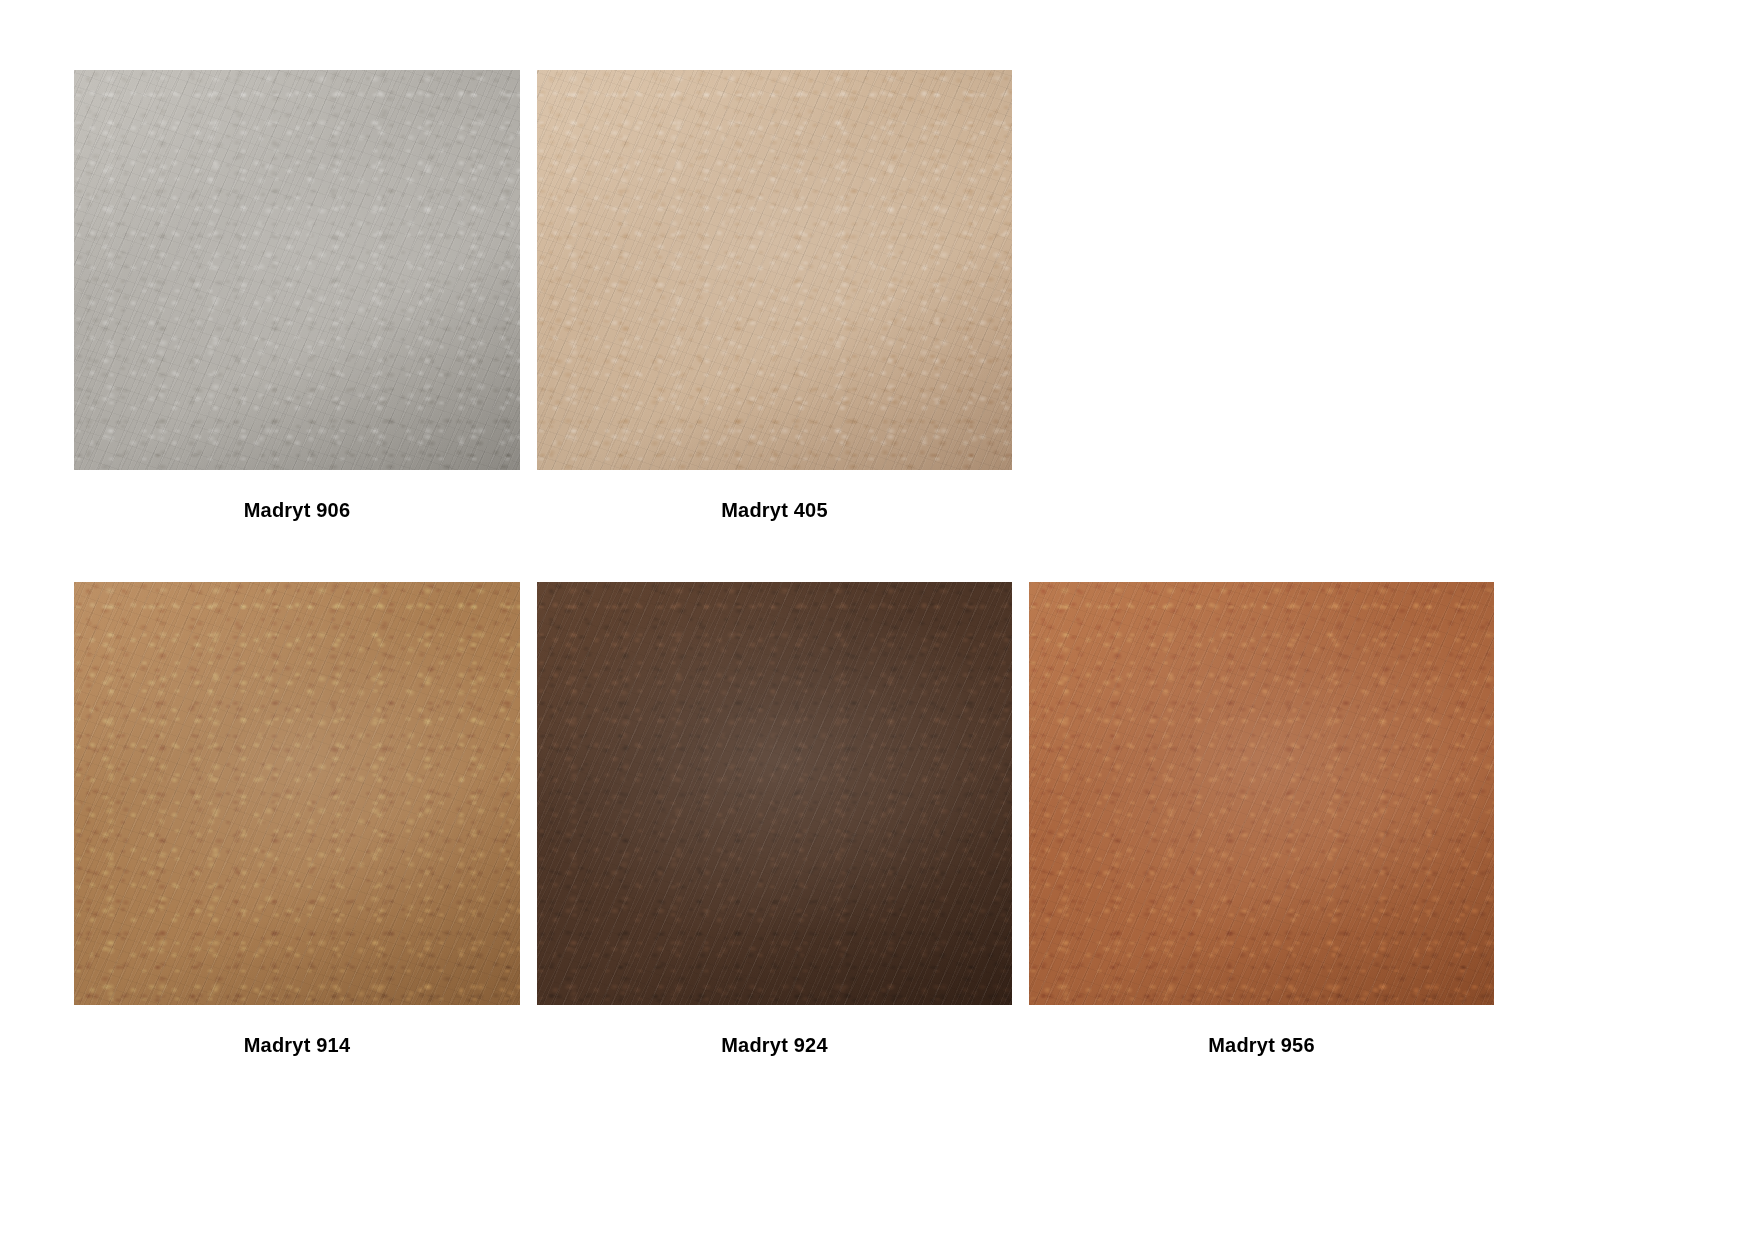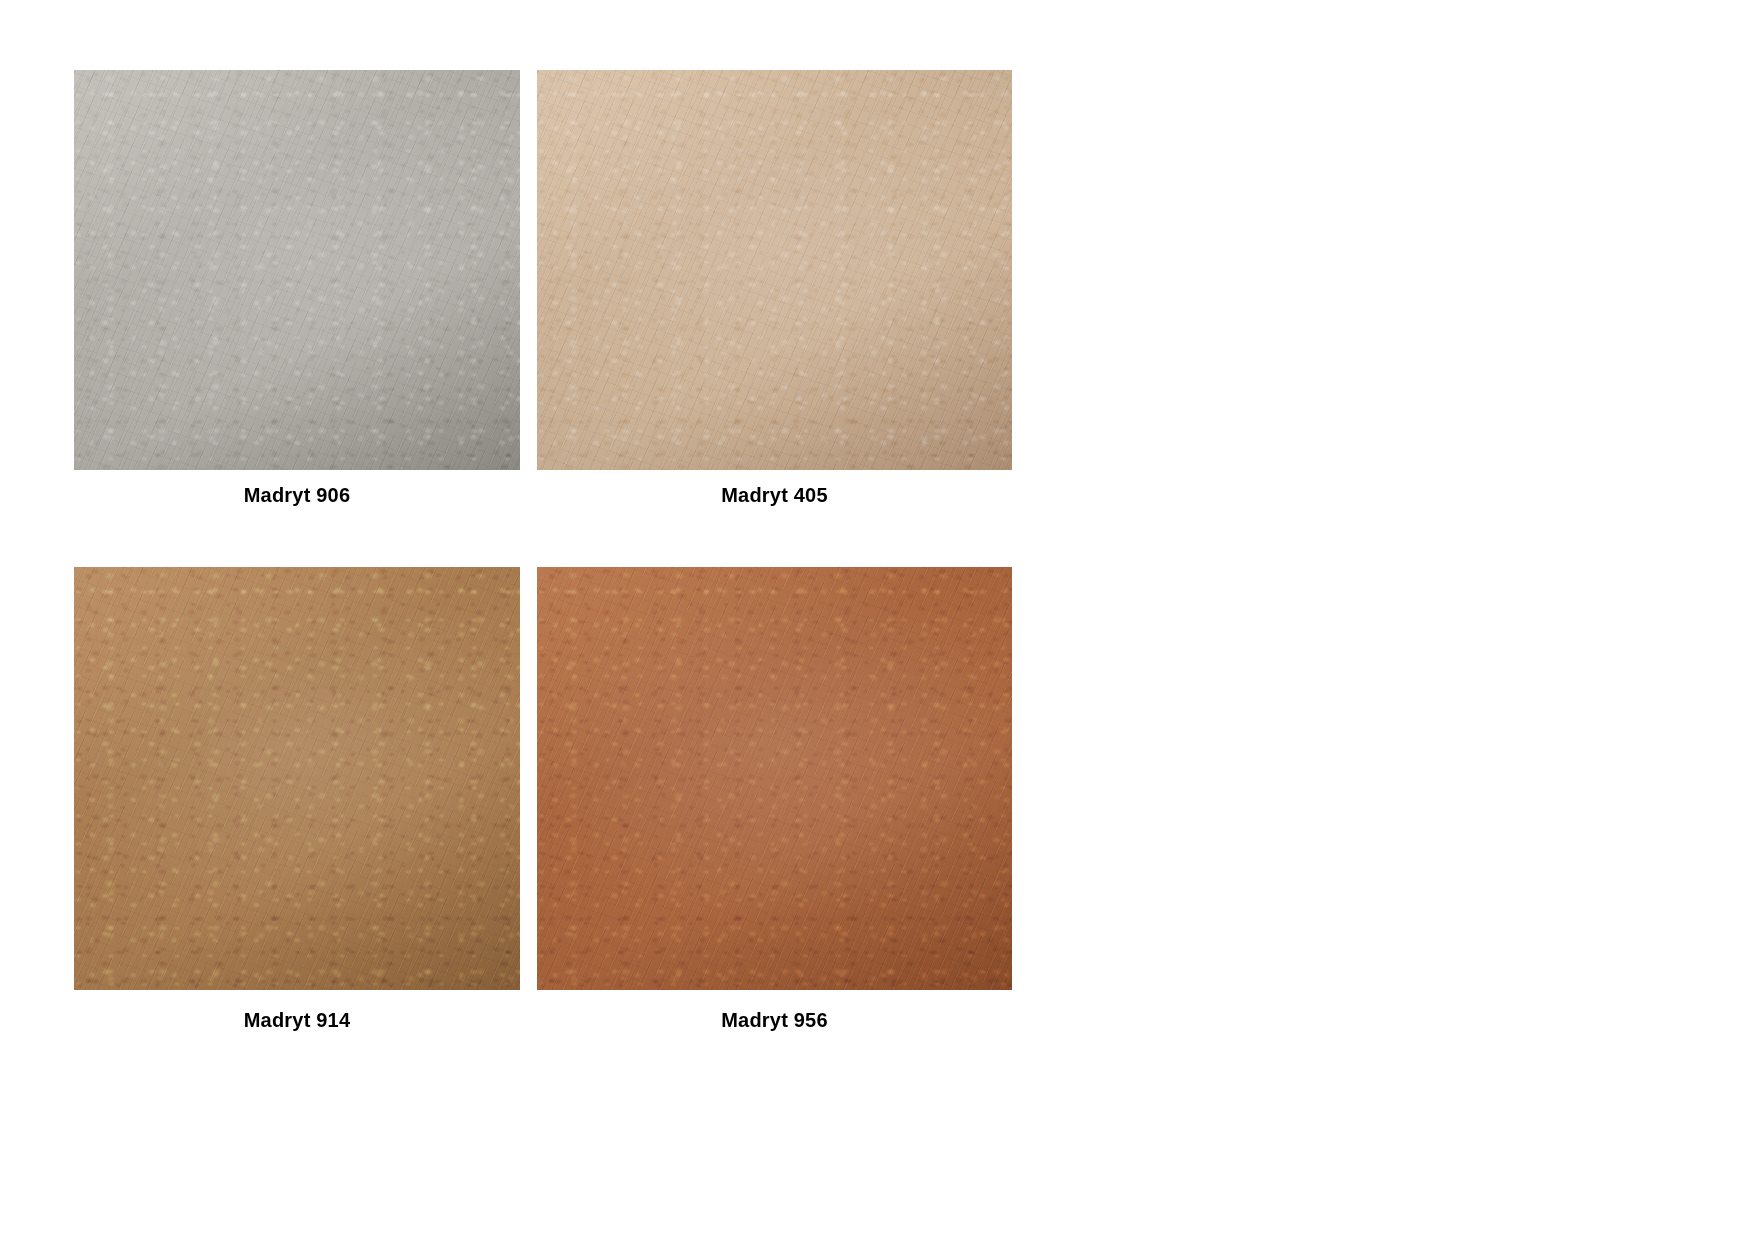--- a/index.html
+++ b/index.html
@@ -99,22 +99,22 @@
 
   .swatch-label {
     font-size: 20px;
     font-weight: bold;
     color: #000000;
     text-align: center;
     letter-spacing: 0.2px;
     line-height: 1;
   }
 
-  .swatch-cell.r1 .swatch-label { padding-top: 15px; }
-  .swatch-cell.r2 .swatch-label { padding-top: 20px; }
+  .swatch-cell.r1 .swatch-label { padding-top: 30px; }
+  .swatch-cell.r2 .swatch-label { padding-top: 30px; }
 </style>
 </head>
 <body style="background: rgb(255, 255, 255);">
 
 <div class="sheet">
   <div class="grid">
 
     <div class="swatch-cell r1">
       <div class="swatch r1" id="sw-0-0" style="background-color: rgb(176, 173, 167); background-image: linear-gradient(150deg, rgb(198, 195, 189) 0%, rgb(176, 173, 167) 35%, rgb(176, 173, 167) 62%, rgb(143, 140, 134) 100%);">
         <div class="grain"></div>
@@ -138,20 +138,28 @@
 
     <div class="swatch-cell r2">
       <div class="swatch r2" id="sw-1-0" style="background-color: rgb(168, 122, 76); background-image: linear-gradient(150deg, rgb(191, 145, 100) 0%, rgb(168, 122, 76) 35%, rgb(168, 122, 76) 62%, rgb(138, 95, 54) 100%);">
         <div class="grain"></div>
         <div class="grain2"></div>
         <div class="sheen"></div>
       </div>
       <div class="swatch-label">Madryt 914</div>
     </div>
 
+    <div class="swatch-cell r2">
+      <div class="swatch r2" id="sw-1-1" style="background-color: rgb(73, 48, 33); background-image: linear-gradient(150deg, rgb(96, 65, 45) 0%, rgb(73, 48, 33) 35%, rgb(73, 48, 33) 62%, rgb(49, 30, 19) 100%);">
+        <div class="grain"></div>
+        <div class="grain2"></div>
+        <div class="sheen"></div>
+      </div>
+      <div class="swatch-label">Madryt 924</div>
+    </div>
 
     <div class="swatch-cell r2">
       <div class="swatch r2" id="sw-1-2" style="background-color: rgb(168, 97, 56); background-image: linear-gradient(150deg, rgb(189, 122, 77) 0%, rgb(168, 97, 56) 35%, rgb(168, 97, 56) 62%, rgb(139, 74, 38) 100%);">
         <div class="grain"></div>
         <div class="grain2"></div>
         <div class="sheen"></div>
       </div>
       <div class="swatch-label">Madryt 956</div>
     </div>
 

